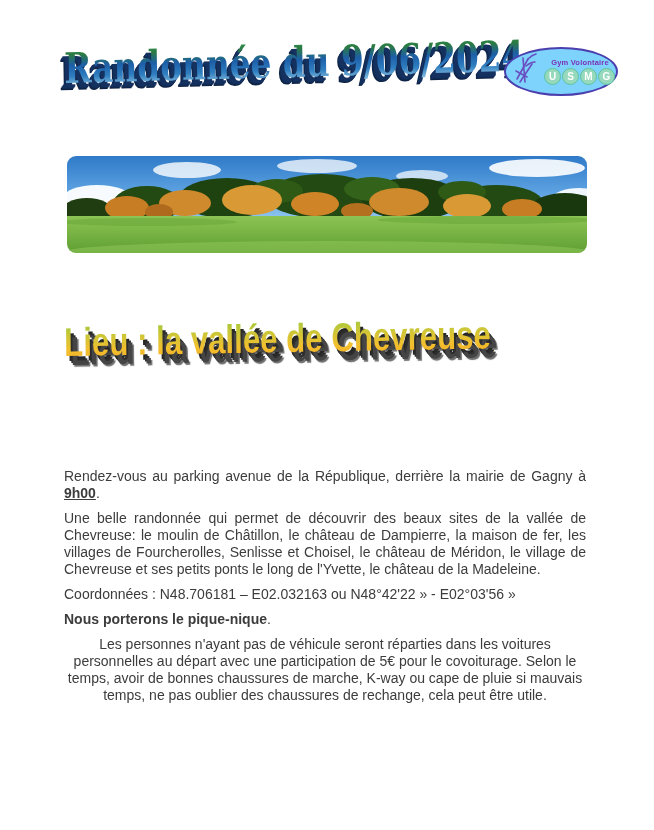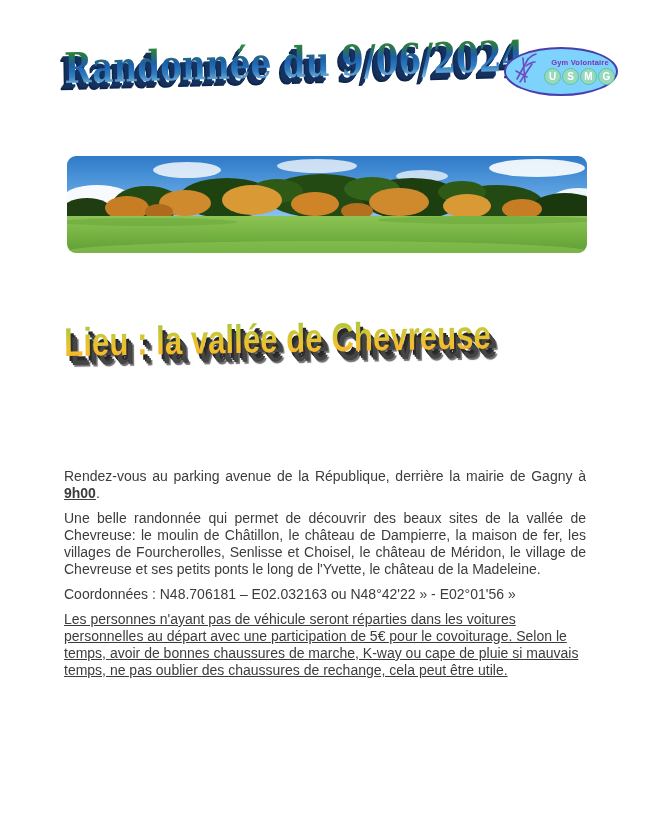--- a/index.html
+++ b/index.html
@@ -60,21 +60,21 @@
     text-shadow:-2px -2px 0 #2e2e2e,-4px -4px 0 #262626,2px 2px 1px #6f6f6f;
   }
   .lieu-face{
     background:linear-gradient(180deg,#9dc93d 0%,#cfc636 38%,#f2c02e 70%,#f2ad26 100%);
     -webkit-background-clip:text;background-clip:text;color:transparent;
   }
 
   
   .content{position:absolute;left:64px;top:424px;width:522px;font-size:14px;line-height:17px;margin-top:44px;}
   .content p{margin:0 0 8px 0;text-align:justify;}
-  .content p.no-justify{text-align:left;text-decoration:underline;}
+  .content p.no-justify{text-align:center;}
   .time{font-weight:bold;text-decoration:underline;}
   .picnic{font-weight:bold;}
   .gap-before-picnic{margin-top:26px;}
   .gap-after-picnic{margin-top:20px;}
 </style>
 </head>
 <body>
 
 <div class="page">
 
@@ -164,19 +164,20 @@
     <div class="lieu lieu-face">Lieu : la vallée de Chevreuse</div>
   </div>
 
   <div class="content">
     <p><span>Rendez-vous au parking avenue de la République, derrière la mairie de Gagny à </span><span class="time">9h00</span><span>.</span></p>
 
 
     <p>Une belle randonnée qui permet de découvrir des beaux sites de la vallée de Chevreuse: le moulin de Châtillon, le château de Dampierre, la maison de fer, les villages de Fourcherolles, Senlisse et Choisel, le château de Méridon, le village de Chevreuse et ses petits ponts le long de l'Yvette, le château de la Madeleine.</p>
 
 
-    <p>Coordonnées : N48.706181 – E02.032163 ou N48°42'22 » - E02°01'56 »</p>
+    <p>Coordonnées : N48.706181 – E02.032163 ou N48°42'22 » - E02°03'56 »</p>
 
+    <p class="gap-before-picnic"><span class="picnic">Nous porterons le pique-nique</span><span>.</span></p>
 
     <p class="gap-after-picnic no-justify">Les personnes n'ayant pas de véhicule seront réparties dans les voitures personnelles au départ avec une participation de 5€ pour le covoiturage. Selon le temps, avoir de bonnes chaussures de marche, K-way ou cape de pluie si mauvais temps, ne pas oublier des chaussures de rechange, cela peut être utile.</p>
   </div>
 
 </div>
 
 </body></html>

